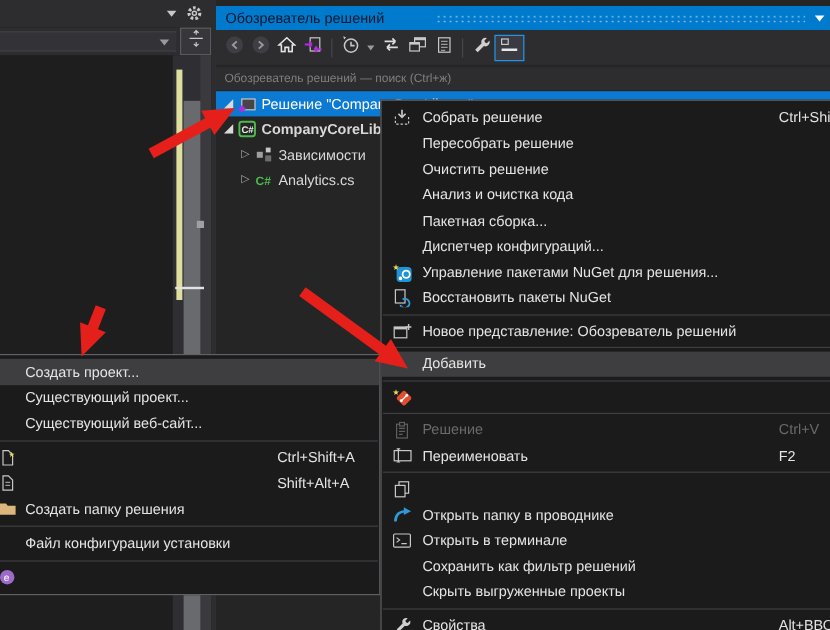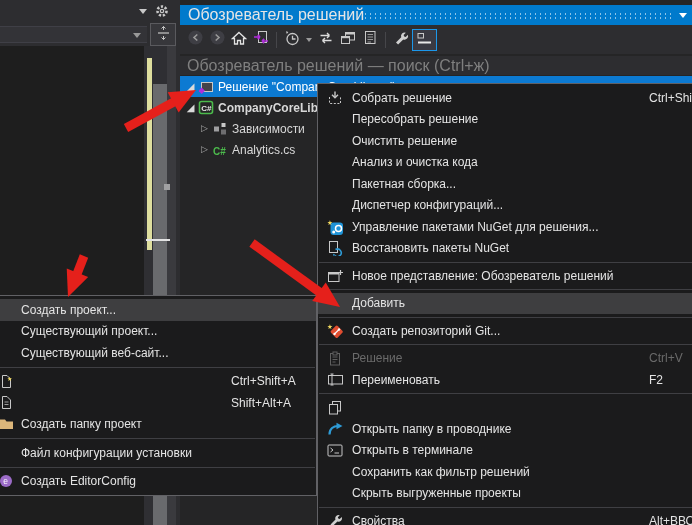--- a/index.html
+++ b/index.html
@@ -20,30 +20,30 @@
   .yellowbar{position:absolute;left:147px;top:58px;width:5px;height:192px;}
   .sthumb{position:absolute;left:153px;top:84px;width:14px;height:441px;background:#696A6D;}
   .rightgutter{position:absolute;left:167px;top:46px;width:9px;height:479px;background:#3A3A3E;}
   .mapsq{position:absolute;left:164px;top:184px;width:6px;height:6px;background:#A0A0A2;}
   .whiteline{position:absolute;left:146px;top:239px;width:24px;height:2px;background:#E3E3E3;}
   .pane-divider{position:absolute;left:176px;top:0;width:4px;height:525px;background:#2D2D30;}
 
   
   .right-pane{position:absolute;left:180px;top:0;width:512px;height:525px;background:#252526;}
   .titlebar{position:absolute;left:0;top:5px;width:512px;height:20px;background:var(--accent);}
-  .titlebar .ttext{position:absolute;left:8px;top:0;line-height:20px;font-size:16px;color:#e5e5e5;white-space:nowrap;}
+  .titlebar .ttext{position:absolute;left:8px;top:0;line-height:20px;font-size:12px;color:#0f172a;white-space:nowrap;}
   .grip{position:absolute;left:183px;top:7px;width:308px;height:7px;
         background-image:radial-gradient(rgba(255,255,255,.55) .8px,transparent 1.15px);background-size:5px 4px;}
   .titlebar .win-caret{left:499px;top:8px;border-top-color:#fff;}
   .toolbar{position:absolute;left:0;top:25px;width:512px;height:29px;background:#2D2D30;display:flex;align-items:center;padding-left:4px;box-sizing:border-box;}
   .tbtn{width:22px;height:22px;display:flex;align-items:center;justify-content:center;flex:0 0 auto;}
   .tbtn.active{width:25px;border:1px solid #1C97EA;background:#3A3A42;box-sizing:border-box;}
   .tsep{width:1px;height:16px;background:#46464A;margin:0 4px;flex:0 0 auto;}
   .tcaret{width:0;height:0;border-left:3.5px solid transparent;border-right:3.5px solid transparent;border-top:4px solid #9A9A9A;margin:0 3px;}
-  .searchbar{position:absolute;left:0;top:56px;width:512px;height:19px;background:#2D2D30;color:#7F7F7F;font-size:16px;line-height:19px;padding-left:7px;box-sizing:border-box;white-space:nowrap;}
+  .searchbar{position:absolute;left:0;top:56px;width:512px;height:19px;background:#2D2D30;color:#7F7F7F;font-size:10px;line-height:19px;padding-left:7px;box-sizing:border-box;white-space:nowrap;}
   .tree{position:absolute;left:0;top:74px;width:512px;padding-top:2px;}
   .trow{height:21px;display:flex;align-items:center;font-size:12px;color:#D8D8D8;white-space:nowrap;}
   .trow.sel{background:var(--sel);color:#fff;}
   .exp{width:13px;flex:0 0 13px;text-align:center;color:#ABABAB;font-size:9px;line-height:21px;}
   .exp.expanded{color:#DADADA;font-size:10px;}
   .ticon{width:18px;flex:0 0 18px;display:flex;justify-content:center;align-items:center;}
   .tlabel{margin-left:3px;}
   .bold{font-weight:bold;}
 
   
@@ -288,21 +288,20 @@
       <div class="mi">
         <span class="ic">
           <svg width="17" height="16">
             <rect x="5" y="4" width="9.5" height="9.5" rx="1.5" fill="#E04D30" transform="rotate(45 9.7 8.7)"></rect>
             <path d="M7.5 11 L12 6.5" stroke="#fff" stroke-width="1.1"></path>
             <circle cx="7.5" cy="11" r="1.2" fill="#fff"></circle>
             <circle cx="12" cy="6.5" r="1.2" fill="#fff"></circle>
             <text x="0" y="6" font-size="6.5" fill="#EFD75E">★</text>
           </svg>
         </span>
-        <span class="lbl">Создать репозиторий Git...</span>
       </div>
       <div class="msep"></div>
       <div class="mi dis">
         <span class="ic">
           <svg width="14" height="15">
             <rect x="2.5" y="2.5" width="9" height="11.5" fill="none" stroke="#5F5F5F"></rect>
             <rect x="5" y="1" width="4" height="3" fill="#1B1B1C" stroke="#5F5F5F"></rect>
             <path d="M4.5 6 h5 M4.5 8.5 h5 M4.5 11 h3" stroke="#5F5F5F"></path>
           </svg>
         </span>
@@ -398,36 +397,35 @@
           </svg>
         </span>
         <span class="sc">Shift+Alt+A</span>
       </div>
       <div class="mi">
         <span class="ic">
           <svg width="15" height="12">
             <path d="M1 1.5 h5 l1.5 2 H14 v7.5 H1 z" fill="#DCB67A"></path>
           </svg>
         </span>
-        <span class="lbl">Создать папку проект</span>
+        <span class="lbl">Создать папку решения</span>
       </div>
       <div class="msep"></div>
       <div class="mi">
         <span class="ic"></span>
         <span class="lbl">Файл конфигурации установки</span>
       </div>
       <div class="msep"></div>
       <div class="mi">
         <span class="ic">
           <svg width="14" height="14">
             <circle cx="7" cy="7" r="6" fill="#9B6BC7"></circle>
             <text x="4.2" y="10" font-size="8.5" fill="#fff">e</text>
           </svg>
         </span>
-        <span class="lbl">Создать EditorConfig</span>
       </div>
     </div>
 
   <svg id="arrows" width="692" height="525">
       <line x1="126" y1="128" x2="178.4229313666861" y2="99.54183725808468" stroke="#E5201B" stroke-width="9"></line>
       <polygon points="196,90 178.63636720009063,112.51120289966558 167.66325435329324,92.2975739713546" fill="#E5201B"></polygon>
       <line x1="84" y1="256" x2="75.27084971305413" y2="278.3684476102988" stroke="#E5201B" stroke-width="9"></line>
       <polygon points="68,297 66.73896200289218,268.59824330838234 88.16524725104856,276.95972047839456" fill="#E5201B"></polygon>
       <line x1="252" y1="243" x2="323.8252783139362" y2="295.2365660464991" stroke="#E5201B" stroke-width="9"></line>
       <polygon points="340,307 312.2088872848541,301.00800082993544 325.7368363313801,282.40707089096213" fill="#E5201B"></polygon>

